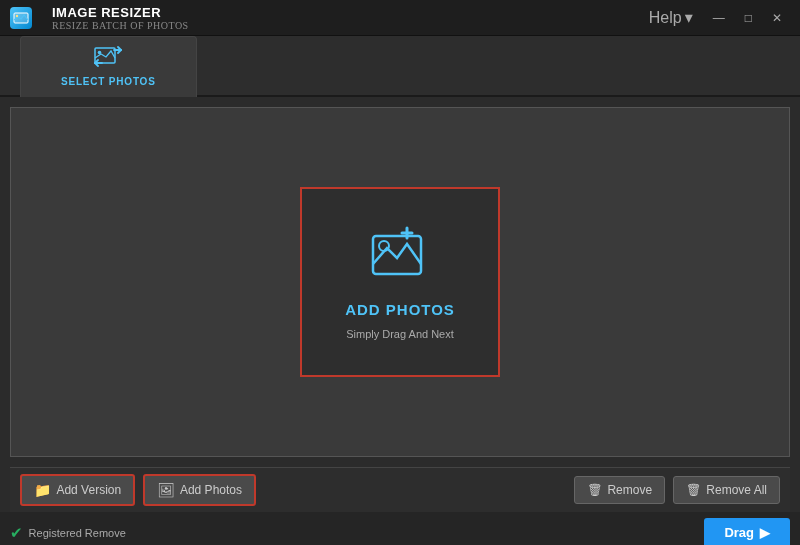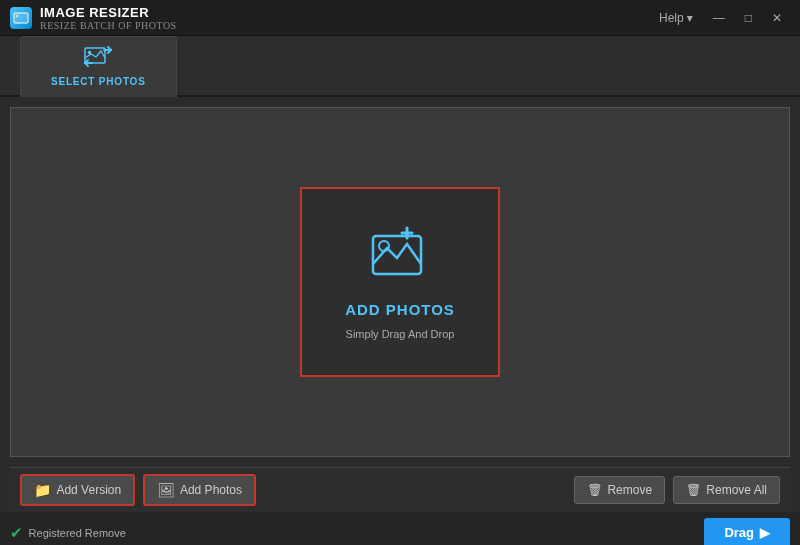--- a/index.html
+++ b/index.html
@@ -18,21 +18,21 @@
       height: 36px;
       display: flex;
       align-items: center;
       justify-content: space-between;
       padding: 0 10px;
       border-bottom: 1px solid #111;
     }
     .title-bar-left {
       display: flex;
       align-items: center;
-      gap: 8px;
+      gap: 20px;
     }
     .app-icon {
       width: 22px;
       height: 22px;
       background: linear-gradient(135deg, #4fc3f7, #0288d1);
       border-radius: 4px;
       display: flex;
       align-items: center;
       justify-content: center;
       color: white;
@@ -59,42 +59,42 @@
     .title-btn {
       color: #aaa;
       font-size: 12px;
       cursor: pointer;
       padding: 4px 8px;
       border-radius: 3px;
       user-select: none;
     }
     .help-btn {
       color: #aaa;
-      font-size: 12px;
+      font-size: 16px;
       cursor: pointer;
       padding: 4px 8px;
       display: flex;
       align-items: center;
       gap: 3px;
     }
 
     
     .tab-bar {
       background: #2d2d2d;
       display: flex;
       align-items: flex-end;
       padding: 0 20px;
       border-bottom: 2px solid #1a1a1a;
     }
     .tab {
       display: flex;
       flex-direction: column;
       align-items: center;
       justify-content: center;
-      padding: 8px 30px;
+      padding: 8px 40px;
       cursor: pointer;
       gap: 4px;
       min-width: 130px;
     }
     .tab.active {
       background: #3a3a3a;
       border: 1px solid #444;
       border-bottom: none;
       border-radius: 4px 4px 0 0;
       margin-bottom: -2px;
@@ -286,21 +286,21 @@
 
         <polyline points="8,40 22,24 32,34 42,20 56,40" stroke="#4fc3f7" stroke-width="2.5" fill="none"></polyline>
 
         <circle cx="19" cy="22" r="5" stroke="#4fc3f7" stroke-width="2" fill="none"></circle>
 
         <line x1="42" y1="4" x2="42" y2="14" stroke="#4fc3f7" stroke-width="3" stroke-linecap="round"></line>
         <line x1="37" y1="9" x2="47" y2="9" stroke="#4fc3f7" stroke-width="3" stroke-linecap="round"></line>
       </svg>
     </div>
     <div class="add-photos-label">ADD PHOTOS</div>
-    <div class="add-photos-sub">Simply Drag And Drop</div>
+    <div class="add-photos-sub">Simply Drag And Next</div>
   </div>
 </div>
 
 <div class="bottom-bar">
   <div class="bottom-left">
     <button class="action-btn">
       <span class="btn-icon">📁</span>
       <span>Add Version</span>
     </button>
     <button class="action-btn">

